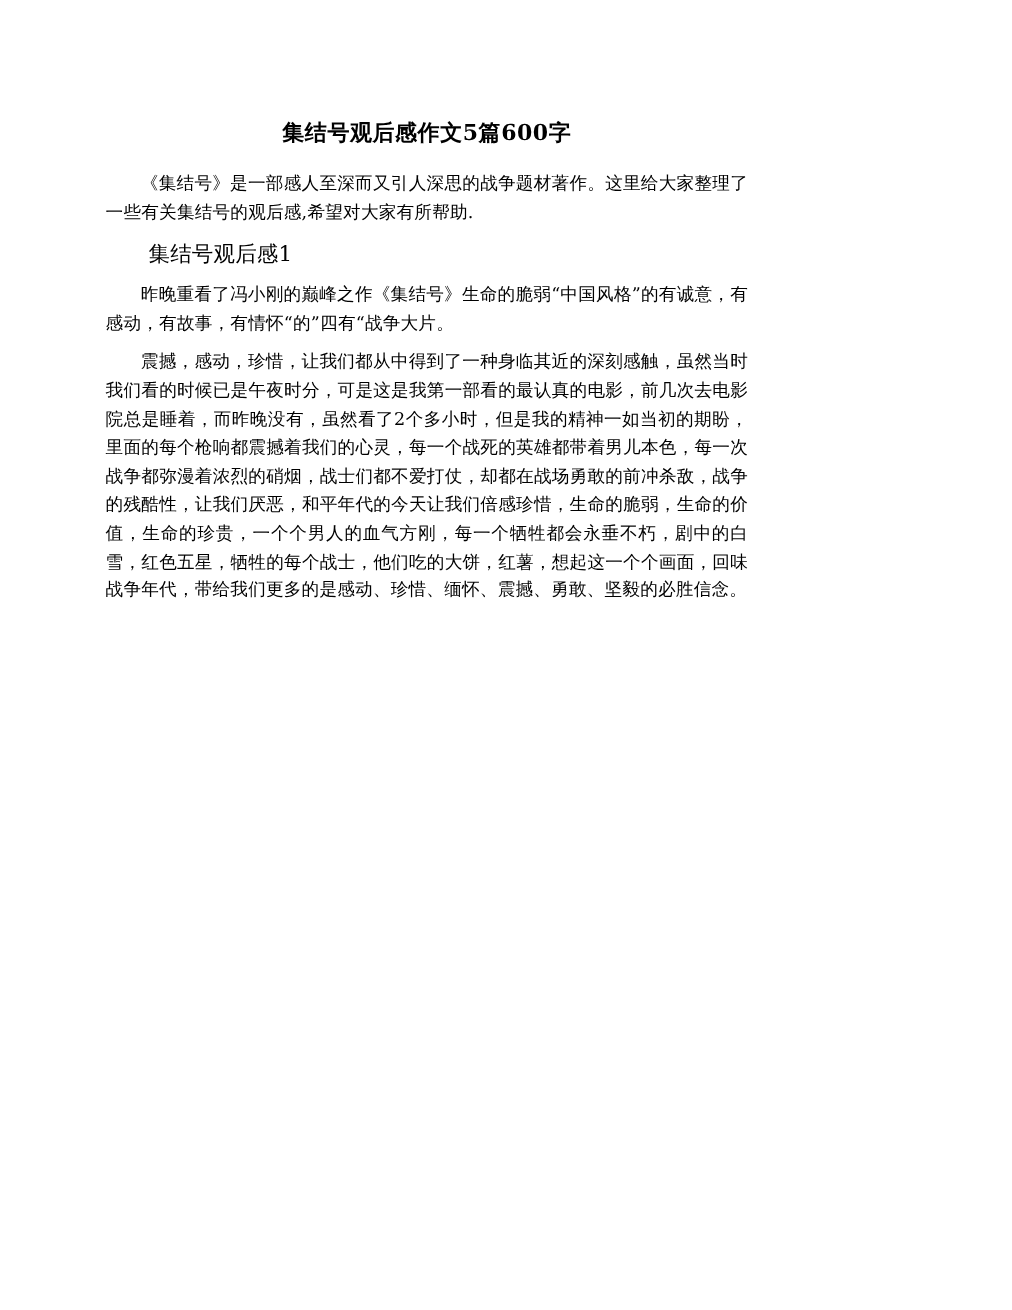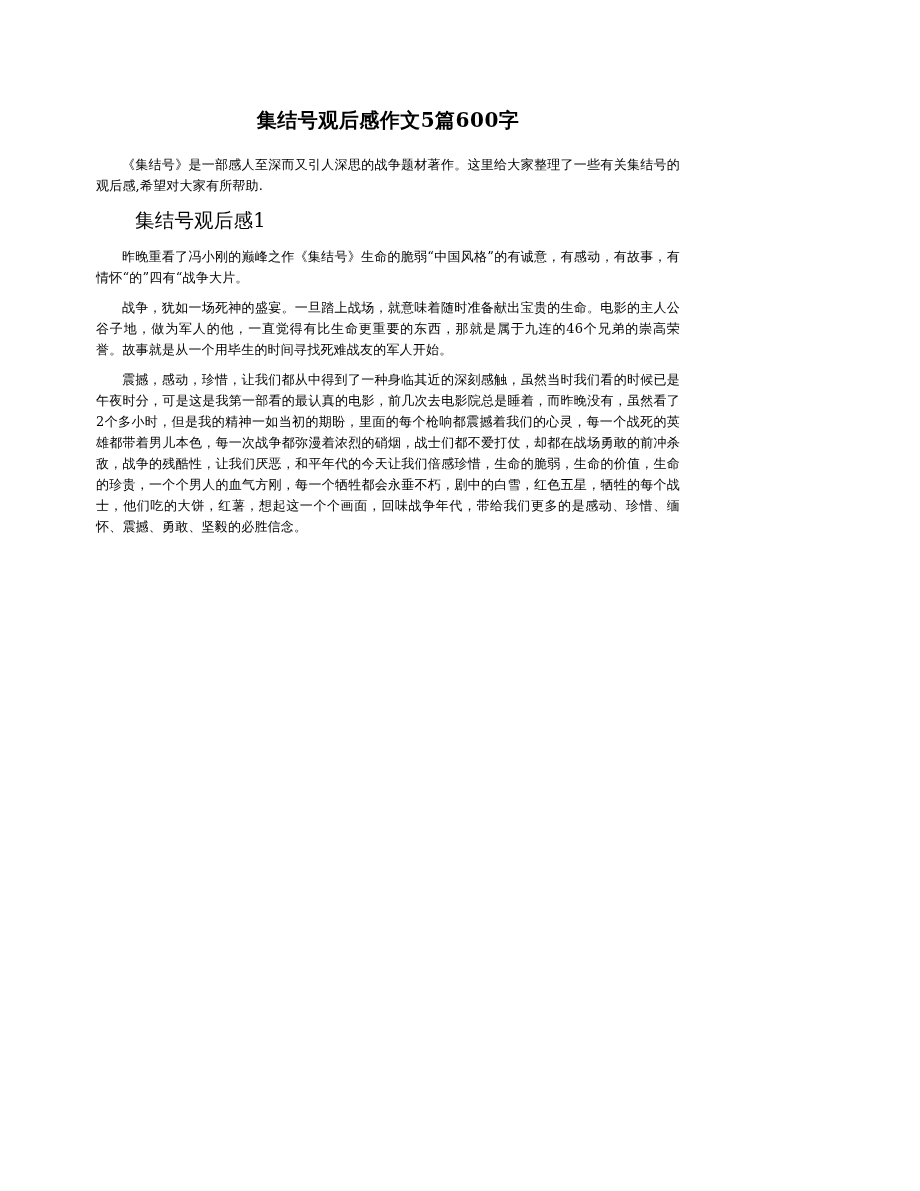--- a/index.html
+++ b/index.html
@@ -24,21 +24,21 @@
   .doc-title {
     text-align: center;
     font-size: 20px;
     font-weight: bold;
     letter-spacing: 0.5px;
     margin: 0 0 18px 0;
     line-height: 1.6;
     font-family: "DejaVu Serif", "Liberation Serif", serif;
   }
   .para {
-    font-size: 13px;
+    font-size: 16px;
     line-height: 1.62;
     margin: 0 0 9px 0;
     text-align: justify;
     text-justify: inter-ideograph;
     text-indent: 2em;
     letter-spacing: 0.2px;
   }
   .heading {
     font-size: 19.5px;
     line-height: 1.62;
@@ -55,19 +55,18 @@
 <div class="page">
 
   <h1 class="doc-title">集结号观后感作文5篇600字</h1>
 
   <p class="para">《集结号》是一部感人至深而又引人深思的战争题材著作。这里给大家整理了一些有关集结号的观后感,希望对大家有所帮助.</p>
 
   <p class="heading spaced">集结号观后感1</p>
 
   <p class="para spaced">昨晚重看了冯小刚的巅峰之作《集结号》生命的脆弱“中国风格”的有诚意，有感动，有故事，有情怀“的”四有“战争大片。</p>
 
-  <p class="para spaced">战争，犹如一场死神的盛宴。一旦踏上战场，就意味着随时准备献出宝贵的生命。电影的主人公谷子地，做为军人的他，一直觉得有比生命更重要的东西，那就是属于九连的46个兄弟的崇高荣誉。故事就是从一个用毕生的时间寻找死难战友的军人开始。</p>
 
 
   <p class="para spaced">震撼，感动，珍惜，让我们都从中得到了一种身临其近的深刻感触，虽然当时我们看的时候已是午夜时分，可是这是我第一部看的最认真的电影，前几次去电影院总是睡着，而昨晚没有，虽然看了2个多小时，但是我的精神一如当初的期盼，里面的每个枪响都震撼着我们的心灵，每一个战死的英雄都带着男儿本色，每一次战争都弥漫着浓烈的硝烟，战士们都不爱打仗，却都在战场勇敢的前冲杀敌，战争的残酷性，让我们厌恶，和平年代的今天让我们倍感珍惜，生命的脆弱，生命的价值，生命的珍贵，一个个男人的血气方刚，每一个牺牲都会永垂不朽，剧中的白雪，红色五星，牺牲的每个战士，他们吃的大饼，红薯，想起这一个个画面，回味战争年代，带给我们更多的是感动、珍惜、缅怀、震撼、勇敢、坚毅的必胜信念。</p>
 
 
 </div>
 
 </body></html>

